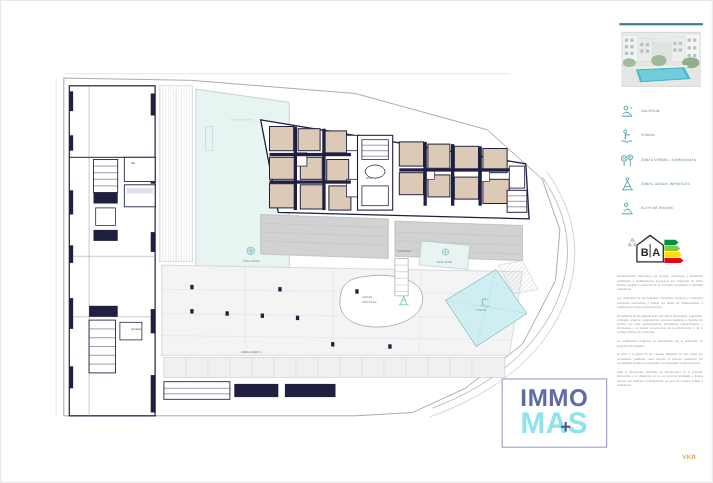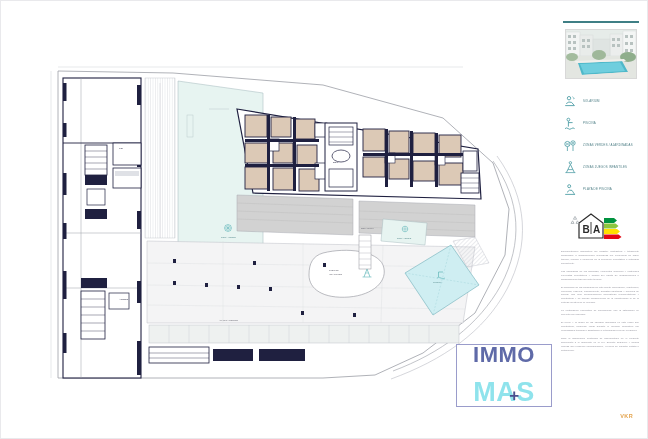--- a/index.html
+++ b/index.html
@@ -90,21 +90,21 @@
     color:#e4a44e; letter-spacing:0.4px;
   }
 
   
   .logo-box {
     position:absolute;
     left:455px; top:343px; width:96px; height:63px;
     border:1px solid #9a9ccb;
     background:#ffffff;
     display:flex; flex-direction:column;
-    align-items:center; justify-content:space-between;
+    align-items:center; justify-content:center;
   }
   .logo-immo {
     font-size:22px; font-weight:bold;
     color:#5f6aa8; letter-spacing:0.5px;
     line-height:0.95;
   }
   .logo-mas {
     font-size:27px; font-weight:bold;
     color:#8fe3ec; letter-spacing:0.5px;
     line-height:0.95;

